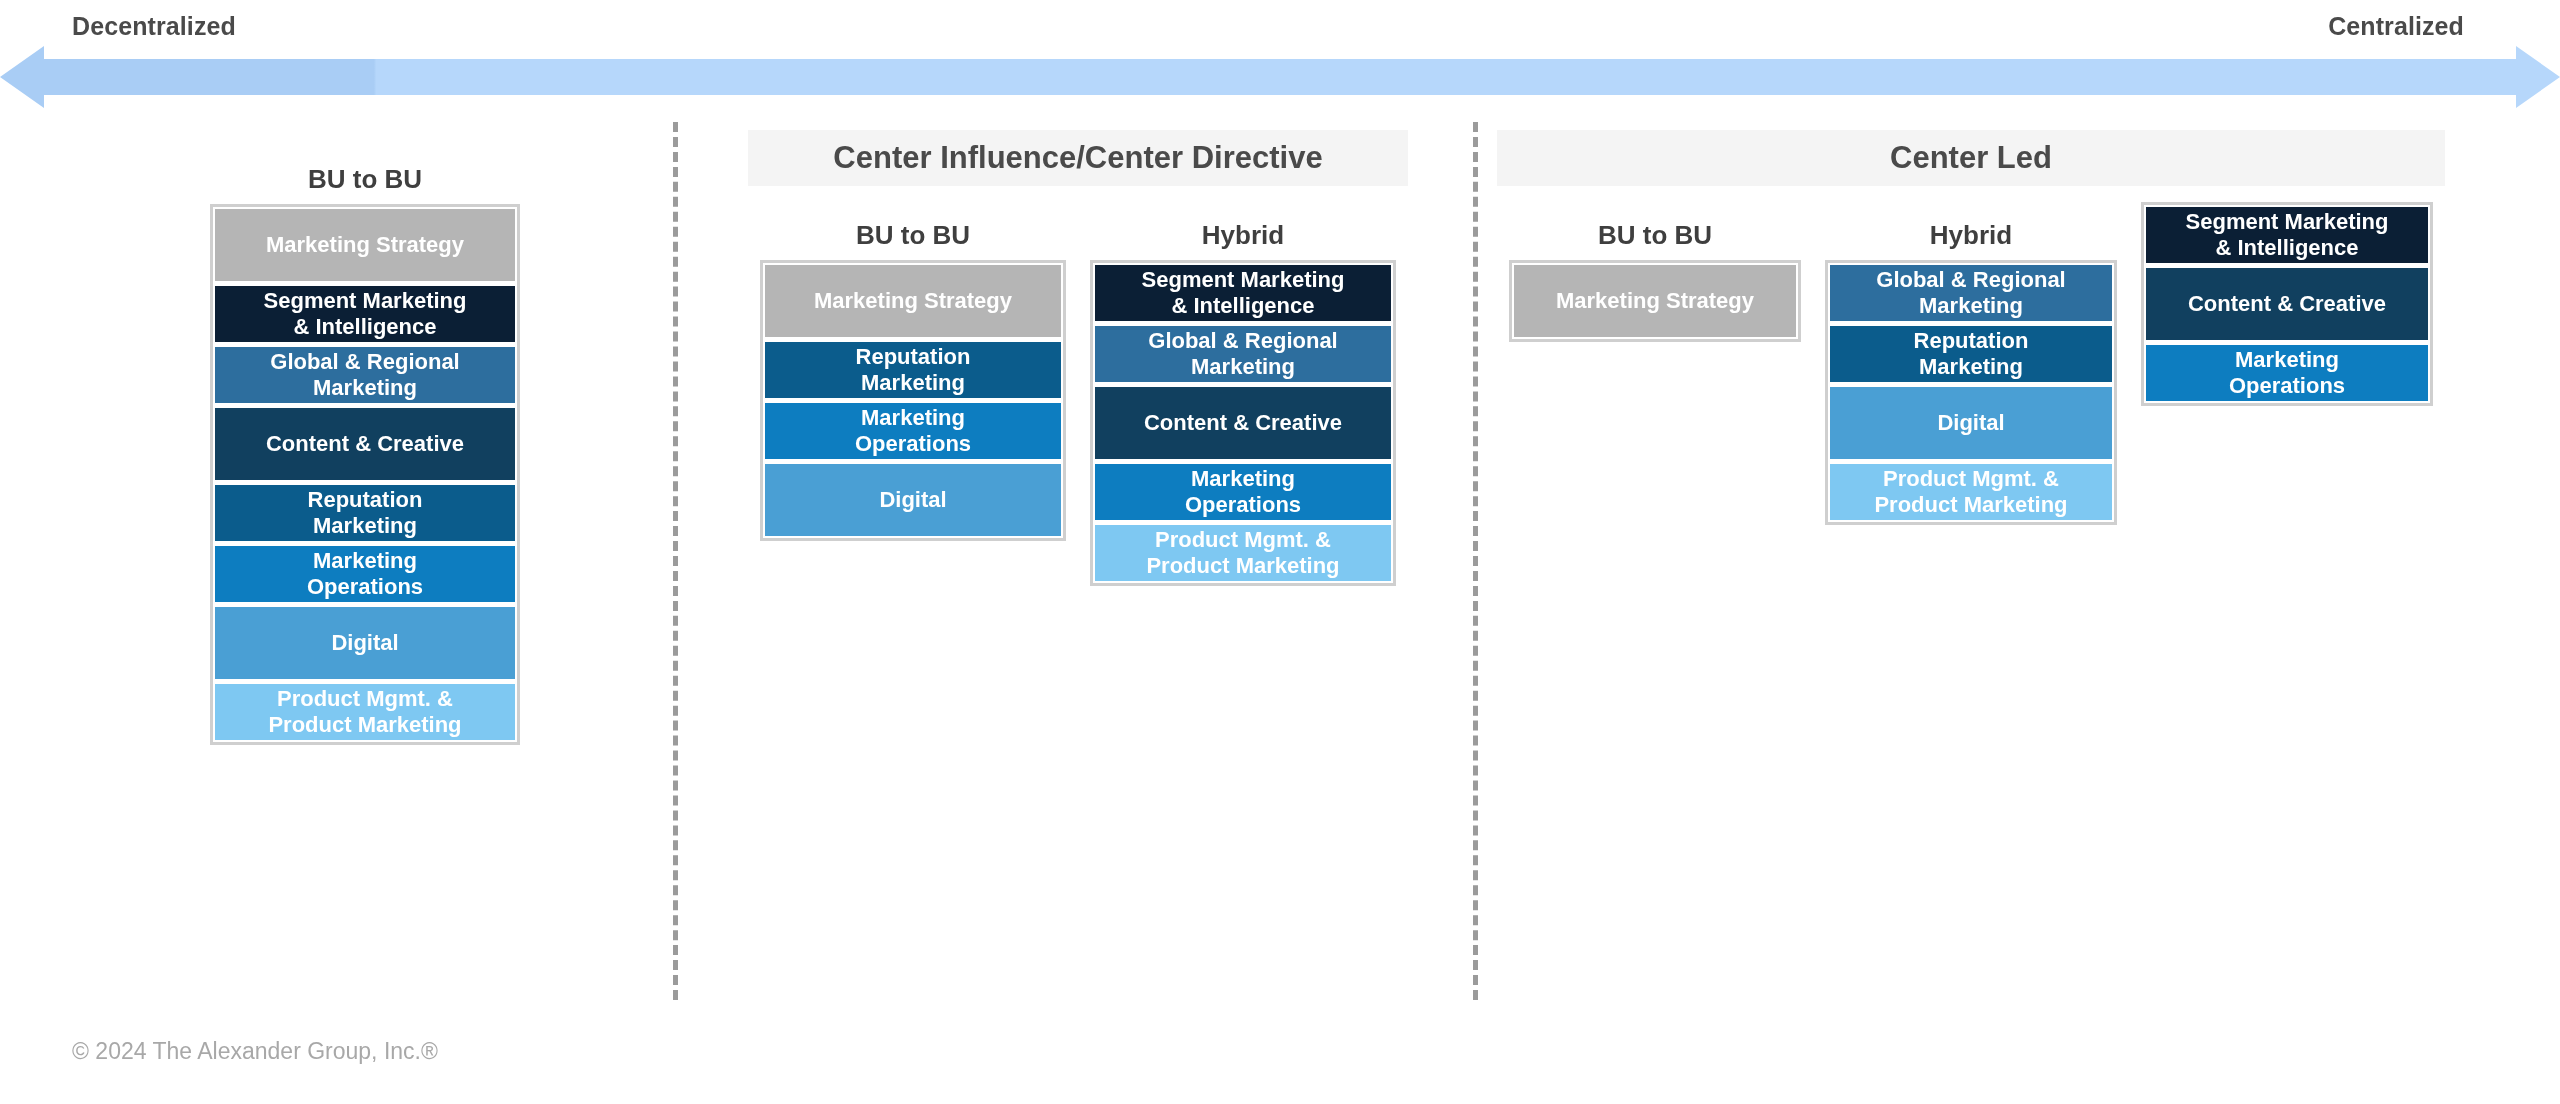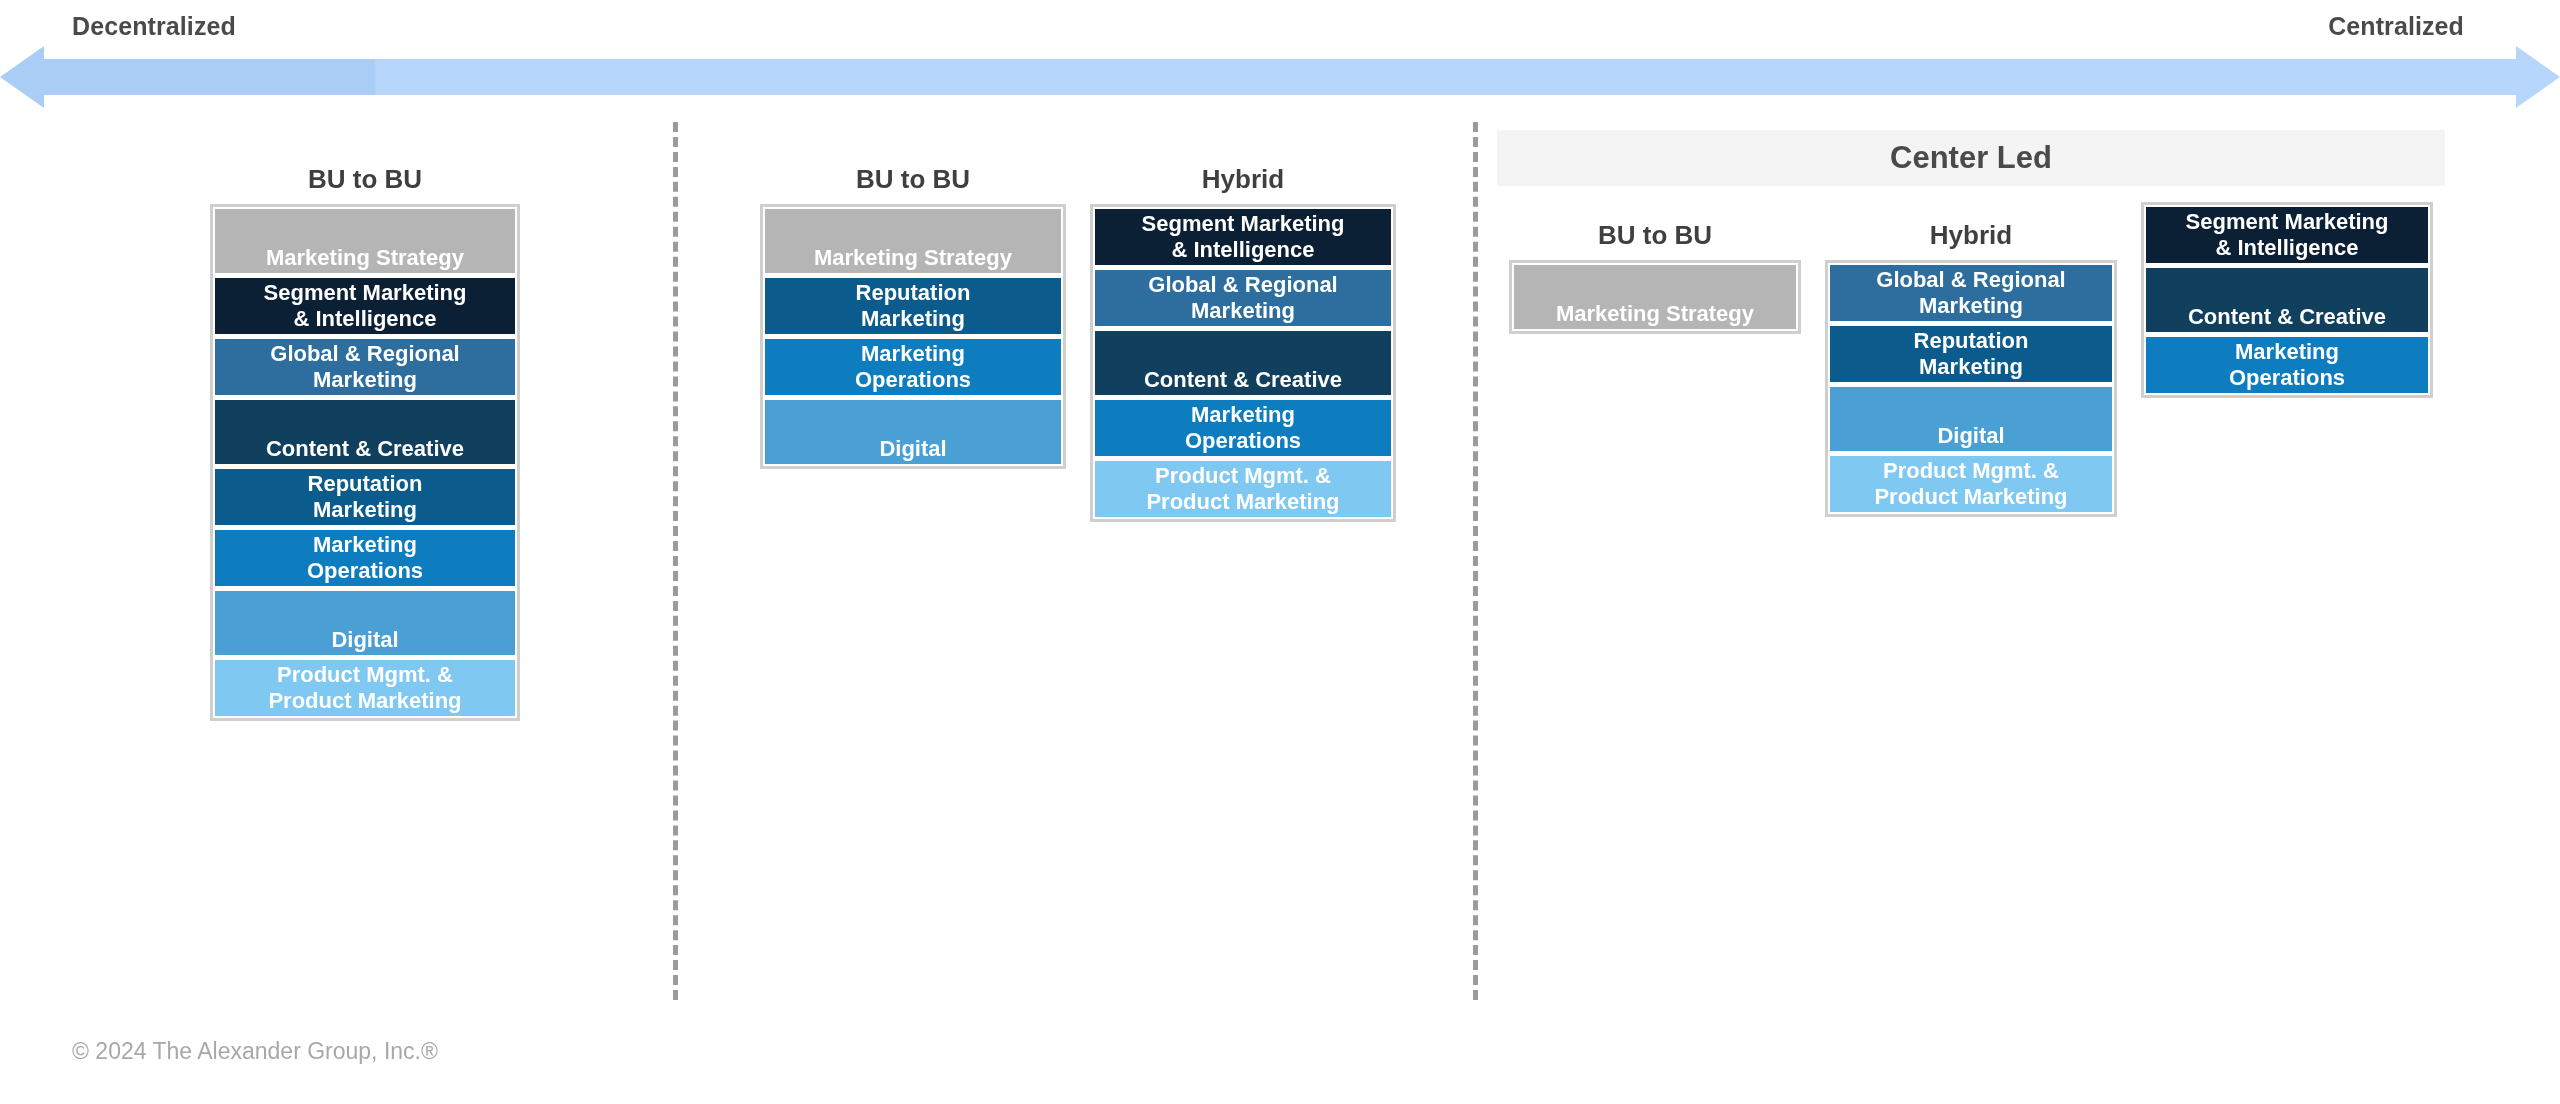--- a/index.html
+++ b/index.html
@@ -121,21 +121,21 @@
     text-align: center;
     display: flex;
     align-items: center;
     justify-content: center;
     box-sizing: border-box;
     line-height: 1.18;
     padding: 2px 6px;
     margin-bottom: 5px;
   }
   .fn-box:last-child { margin-bottom: 0; }
-  .fn-box.h1 { height: 64px; align-items: flex-end; }
+  .fn-box.h1 { height: 72px; }
   .fn-box.h2 { height: 56px; }
 
   
   #footer {
     position: absolute;
     left: 72px;
     top: 1023px;
     font-size: 23px;
     color: #a8a8a8;
     white-space: nowrap;
@@ -192,20 +192,21 @@
           </div>
           <div class="fn-box h2" style="background: rgb(126, 200, 242);">
             <span>Product Mgmt. &amp;<br>Product Marketing</span>
           </div>
         </div>
     </div>
   </div>
 </div>
 
 <div class="section" id="section-influence">
+  <div class="section-header">Center Influence/Center Directive</div>
   <div class="subcol-row">
     <div class="subcol">
       <div class="subcol-title">BU to BU</div>
       <div class="stack">
           <div class="fn-box h1" style="background: rgb(181, 181, 181);">
             <span>Marketing Strategy</span>
           </div>
           <div class="fn-box h2" style="background: rgb(11, 92, 140);">
             <span>Reputation<br>Marketing</span>
           </div>

